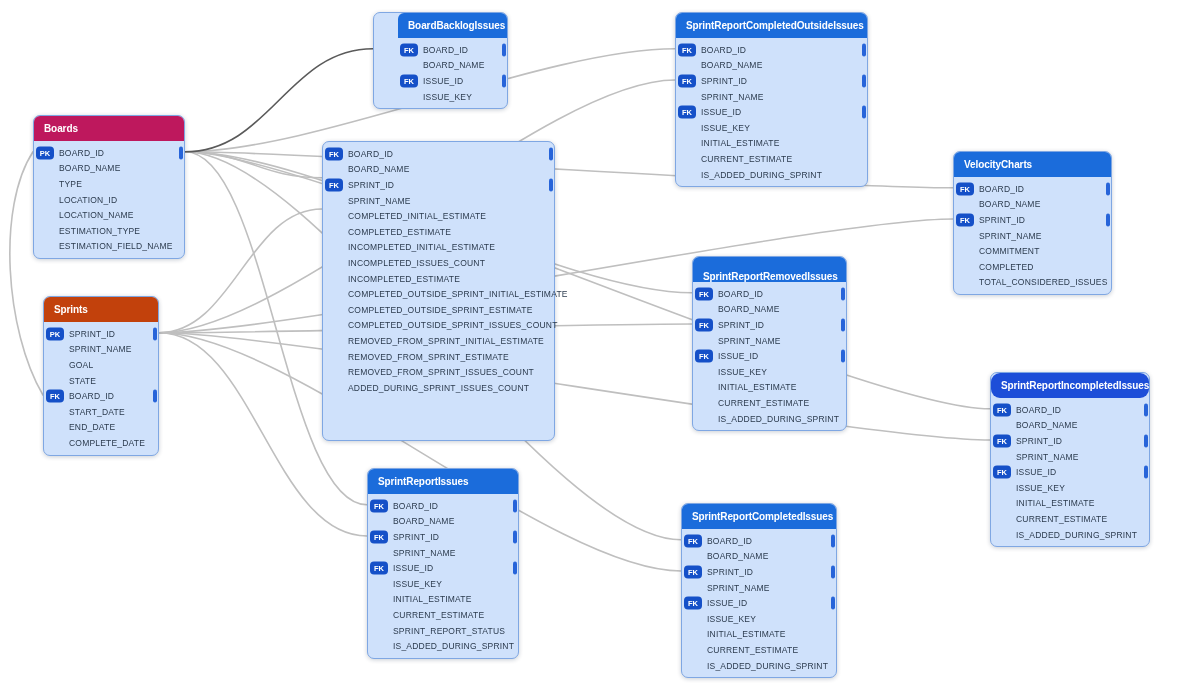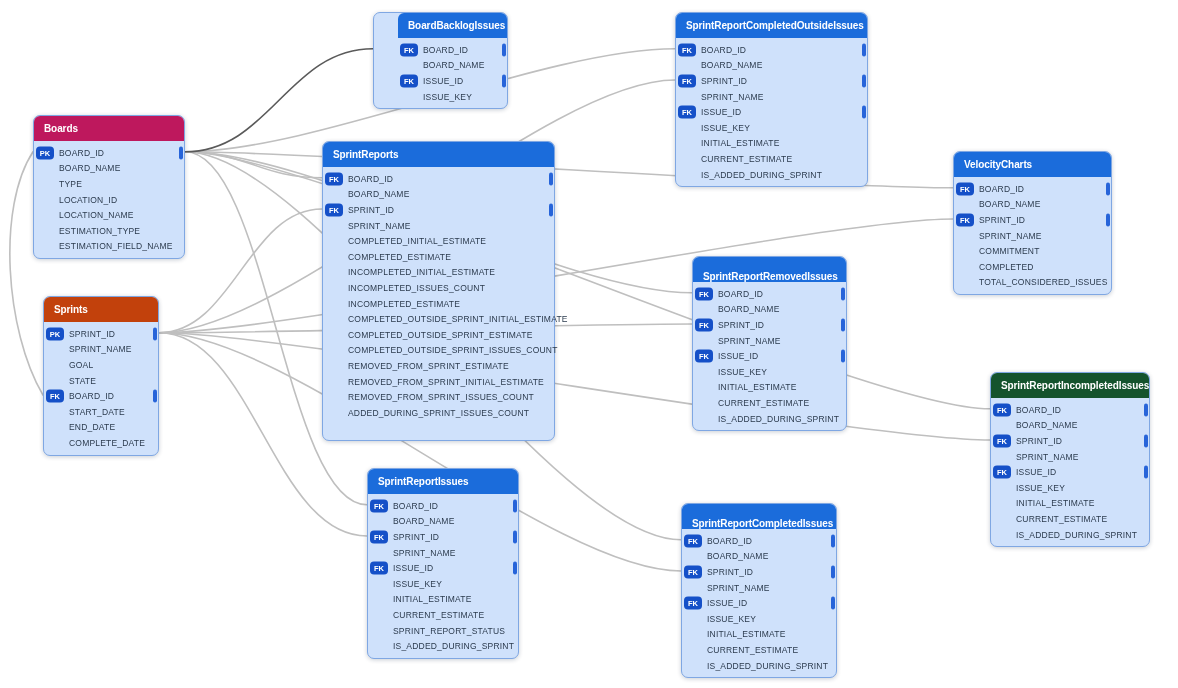--- a/index.html
+++ b/index.html
@@ -164,23 +164,20 @@
           </div>
           <div class="erd-row">
             <span class="erd-field">COMPLETED</span>
           </div>
           <div class="erd-row">
             <span class="erd-field">TOTAL_CONSIDERED_ISSUES</span>
           </div>
         </div>
       </div>
       <div class="erd-table" style="left: 322px; top: 141px; width: 231px; height: 298.2px;">
-        <div class="erd-header" style="background: rgb(27, 108, 219);">
-          <span class="erd-title">SprintReports</span>
-        </div>
         <div class="erd-rows">
           <div class="erd-row">
             <span class="key-badge">FK</span>
             <span class="key-anchor"></span>
             <span class="erd-field">BOARD_ID</span>
           </div>
           <div class="erd-row">
             <span class="erd-field">BOARD_NAME</span>
           </div>
           <div class="erd-row">
@@ -209,24 +206,24 @@
           <div class="erd-row">
             <span class="erd-field">COMPLETED_OUTSIDE_SPRINT_INITIAL_ESTIMATE</span>
           </div>
           <div class="erd-row">
             <span class="erd-field">COMPLETED_OUTSIDE_SPRINT_ESTIMATE</span>
           </div>
           <div class="erd-row">
             <span class="erd-field">COMPLETED_OUTSIDE_SPRINT_ISSUES_COUNT</span>
           </div>
           <div class="erd-row">
+            <span class="erd-field">REMOVED_FROM_SPRINT_INITIAL_ESTIMATE</span>
+          </div>
+          <div class="erd-row">
             <span class="erd-field">REMOVED_FROM_SPRINT_ESTIMATE</span>
-          </div>
-          <div class="erd-row">
-            <span class="erd-field">REMOVED_FROM_SPRINT_INITIAL_ESTIMATE</span>
           </div>
           <div class="erd-row">
             <span class="erd-field">REMOVED_FROM_SPRINT_ISSUES_COUNT</span>
           </div>
           <div class="erd-row">
             <span class="erd-field">ADDED_DURING_SPRINT_ISSUES_COUNT</span>
           </div>
         </div>
       </div>
       <div class="erd-table" style="left: 43px; top: 296px; width: 114px; height: 157.8px;">
@@ -298,21 +295,21 @@
           </div>
           <div class="erd-row">
             <span class="erd-field">CURRENT_ESTIMATE</span>
           </div>
           <div class="erd-row">
             <span class="erd-field">IS_ADDED_DURING_SPRINT</span>
           </div>
         </div>
       </div>
       <div class="erd-table" style="left: 990px; top: 372px; width: 158px; height: 173.4px;">
-        <div class="erd-header" style="background: #14532d;">
+        <div class="erd-header" style="background: #1d4ed8; border-radius: 9px;">
           <span class="erd-title">SprintReportIncompletedIssues</span>
         </div>
         <div class="erd-rows">
           <div class="erd-row">
             <span class="key-badge">FK</span>
             <span class="key-anchor"></span>
             <span class="erd-field">BOARD_ID</span>
           </div>
           <div class="erd-row">
             <span class="erd-field">BOARD_NAME</span>
@@ -381,21 +378,21 @@
           </div>
           <div class="erd-row">
             <span class="erd-field">SPRINT_REPORT_STATUS</span>
           </div>
           <div class="erd-row">
             <span class="erd-field">IS_ADDED_DURING_SPRINT</span>
           </div>
         </div>
       </div>
       <div class="erd-table" style="left: 681px; top: 503px; width: 154px; height: 173.4px;">
-        <div class="erd-header" style="background: rgb(27, 108, 219); align-items: flex-end;">
+        <div class="erd-header" style="background: rgb(27, 108, 219);">
           <span class="erd-title">SprintReportCompletedIssues</span>
         </div>
         <div class="erd-rows">
           <div class="erd-row">
             <span class="key-badge">FK</span>
             <span class="key-anchor"></span>
             <span class="erd-field">BOARD_ID</span>
           </div>
           <div class="erd-row">
             <span class="erd-field">BOARD_NAME</span>

